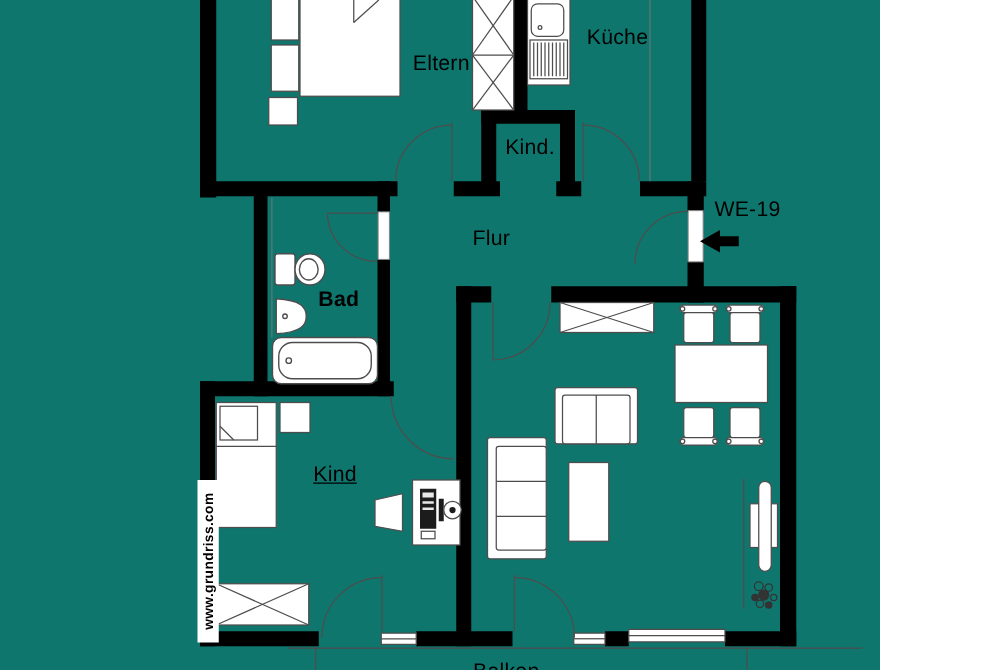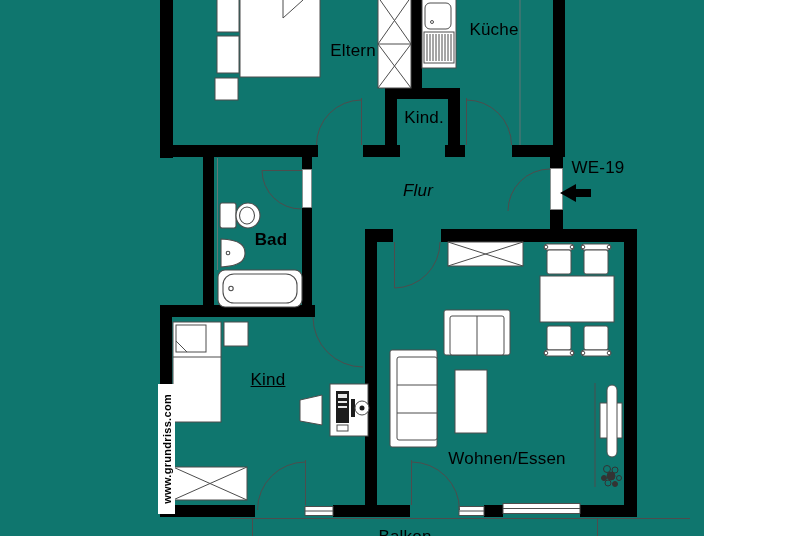--- a/index.html
+++ b/index.html
@@ -262,24 +262,23 @@
       <line x1="252.5" y1="518.5" x2="252.5" y2="536"></line>
       <line x1="597.5" y1="518.5" x2="597.5" y2="536"></line>
     </g>
 
     <polygon points="560,193 576,184 576,189 591,189 591,197 576,197 576,202" fill="#000000"></polygon>
   </svg>
 
   <span class="lbl" style="left:353px;top:51px;">Eltern</span>
   <span class="lbl" style="left:494px;top:30px;">Küche</span>
   <span class="lbl" style="left:424px;top:118px;">Kind.</span>
-  <span class="lbl" style="left:418px;top:191px;font-style:italic;">Flur</span>
+  <span class="lbl" style="left:393px;top:191px;">Flur</span>
   <span class="lbl" style="left:271px;top:240px;font-weight:bold;">Bad</span>
   <span class="lbl" style="left:268px;top:380px;text-decoration:underline;">Kind</span>
-  <span class="lbl" style="left:507px;top:459px;">Wohnen/Essen</span>
   <span class="lbl lbl-balkon" style="left:405px;top:527px;">Balkon</span>
   <span class="lbl" style="left:598px;top:168px;">WE-19</span>
 
   <div class="watermark-box">
     <span>www.grundriss.com</span>
   </div>
 
 </div>
 
 </body></html>

